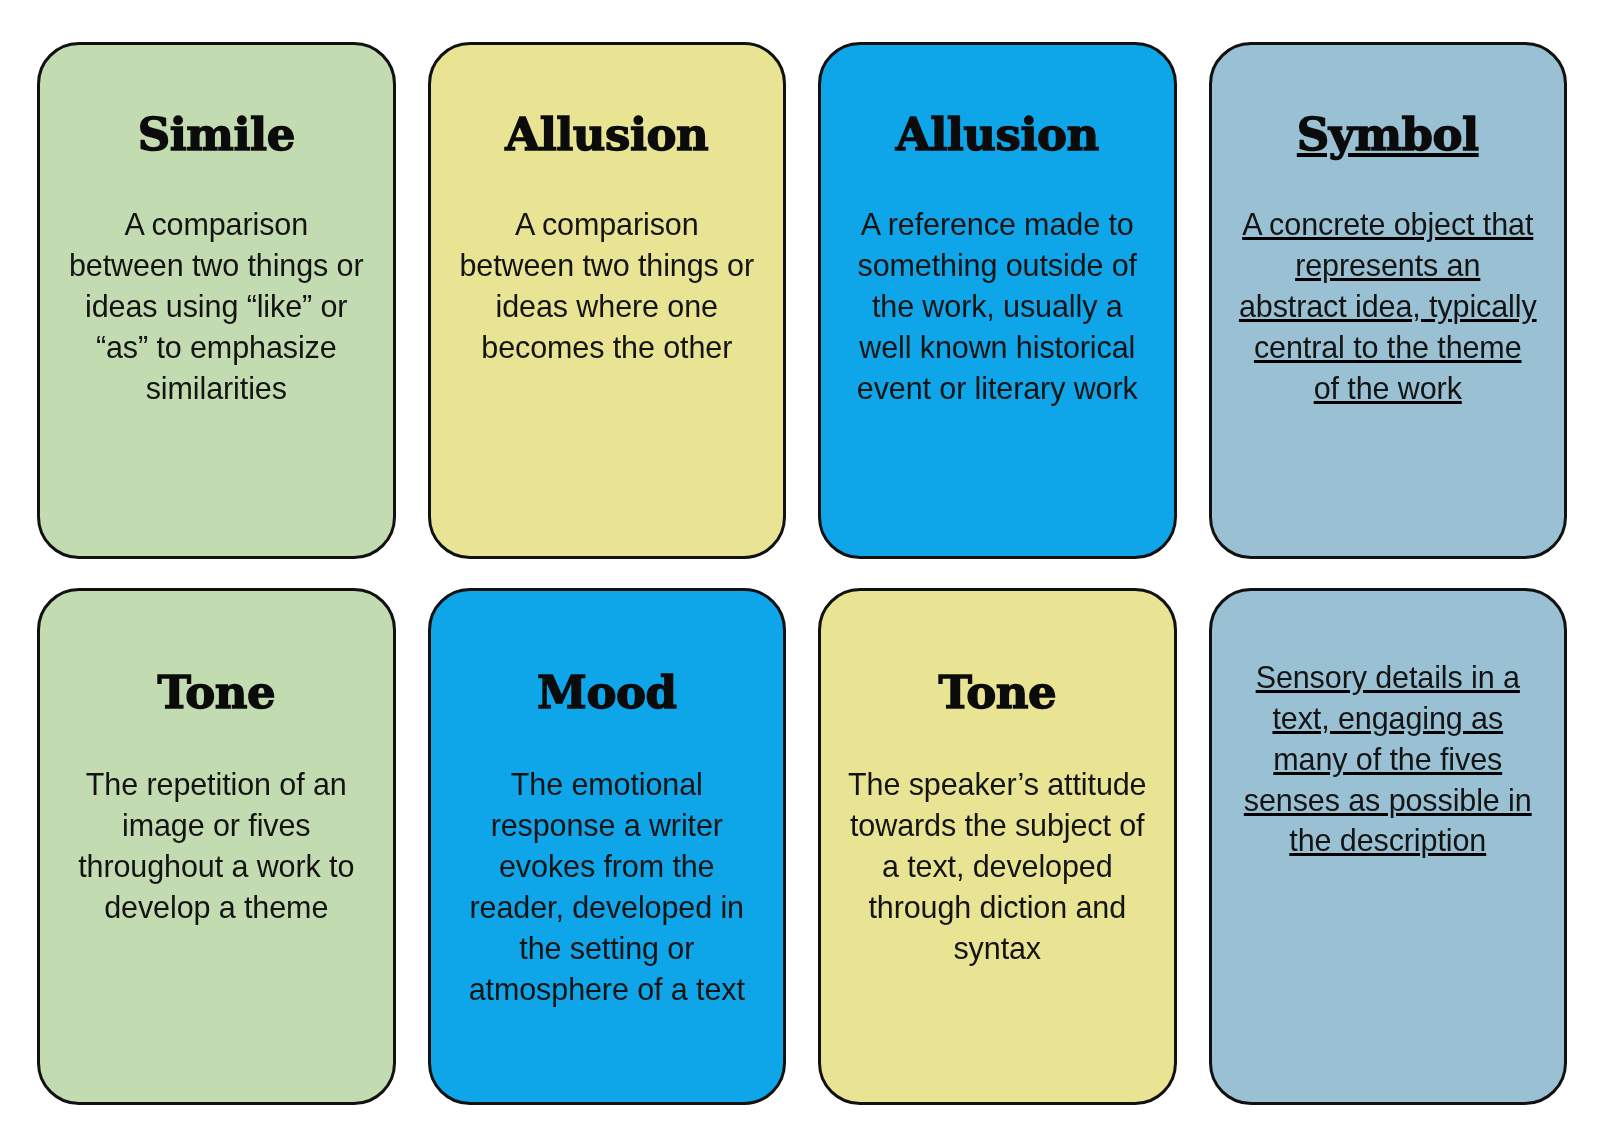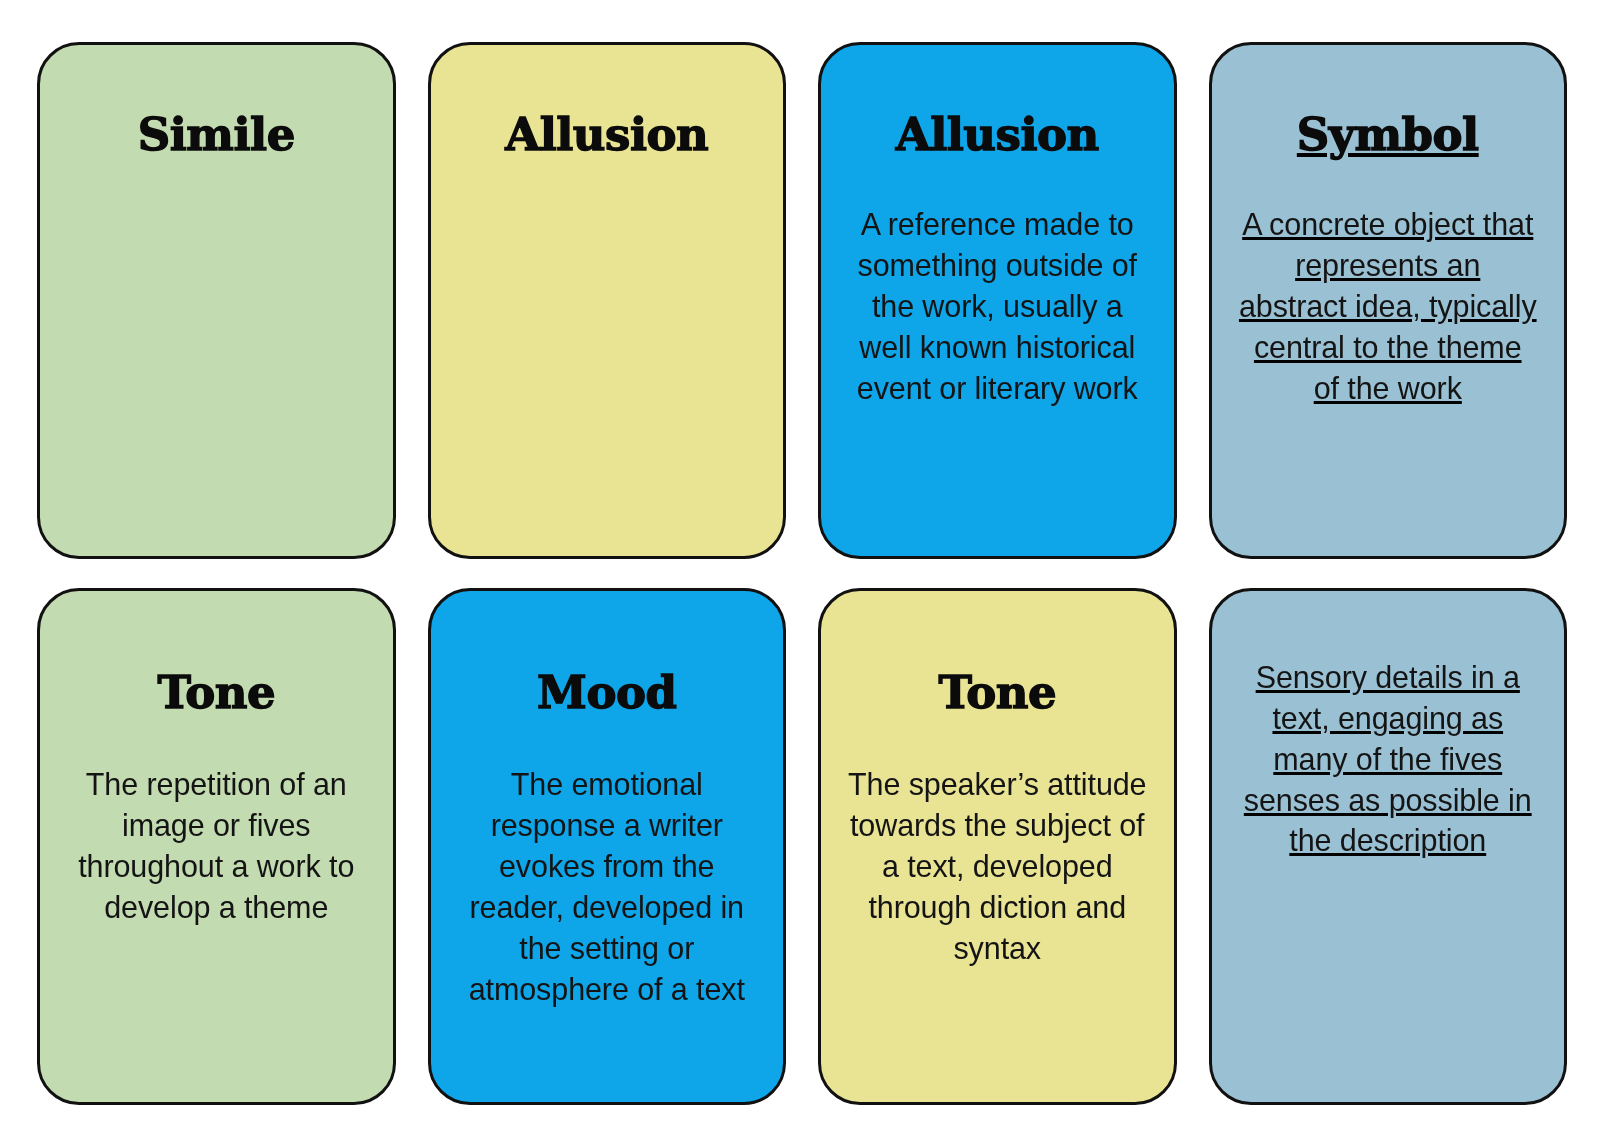--- a/index.html
+++ b/index.html
@@ -71,24 +71,26 @@
   .card.pink   { background: #0ea5e9; }
   .card.blue   { background: #9AC0D3; text-decoration: underline; }
 </style>
 </head>
 <body>
 
 <div id="card-grid">
 
   <div class="card green">
     <div class="card-title">Simile</div>
+    <div class="card-body">A comparison between two things or ideas using “like” or “as” to emphasize similarities</div>
   </div>
 
   <div class="card yellow">
     <div class="card-title">Allusion</div>
+    <div class="card-body">A comparison between two things or ideas where one becomes the other</div>
   </div>
 
   <div class="card pink">
     <div class="card-title">Allusion</div>
     <div class="card-body">A reference made to something outside of the work, usually a well known historical event or literary work</div>
   </div>
 
   <div class="card blue">
     <div class="card-title">Symbol</div>
     <div class="card-body">A concrete object that represents an abstract idea, typically central to the theme of the work</div>

